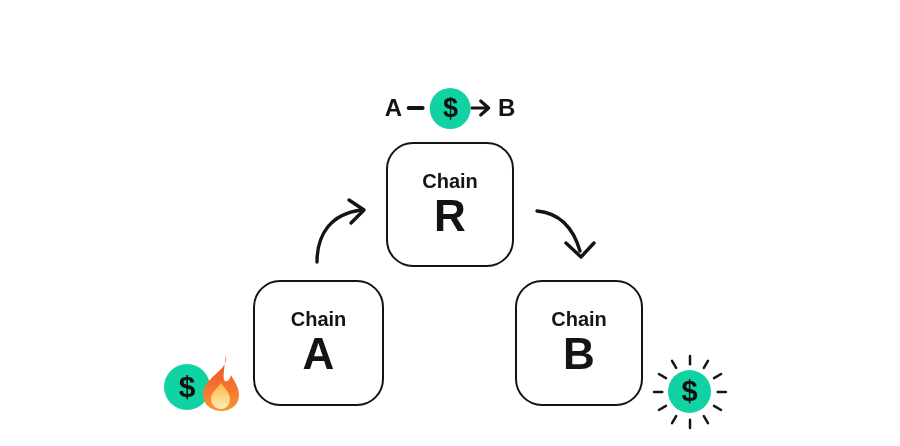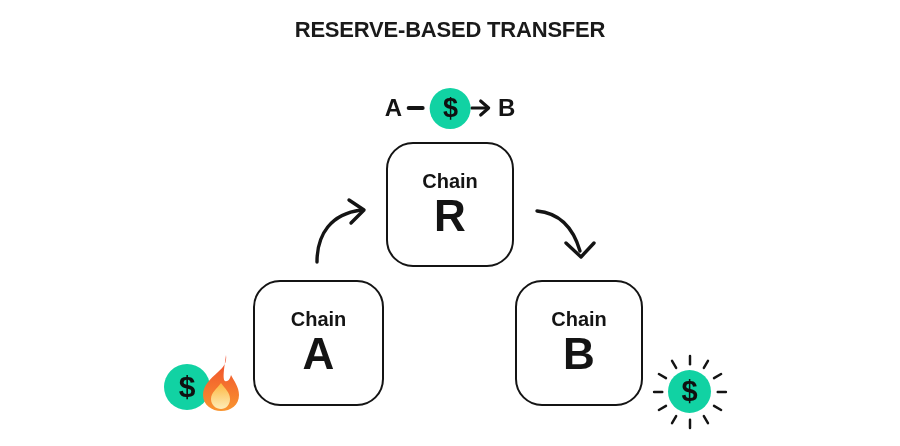--- a/index.html
+++ b/index.html
@@ -46,21 +46,20 @@
   
   .rays-svg{position:absolute;left:651px;top:353px;}
   .coin-mint{position:absolute;left:668px;top:370px;width:43px;height:43px;}
   .coin-mint span{font-size:29px;}
 </style>
 </head>
 <body>
 
 <div id="stage">
 
-  <h1 class="title">RESERVE-BASED TRANSFER</h1>
 
   <div class="legend">
     <span class="legend-letter">A</span>
     <span class="legend-dash"></span>
     <span class="coin coin-legend">
       <span>$</span>
     </span>
     <svg class="legend-arrow" width="24" height="24" viewBox="0 0 24 24">
       <g fill="none" stroke="#141414" stroke-width="3.1" stroke-linecap="round" stroke-linejoin="round">
         <line x1="1" y1="12" x2="15" y2="12"></line>

